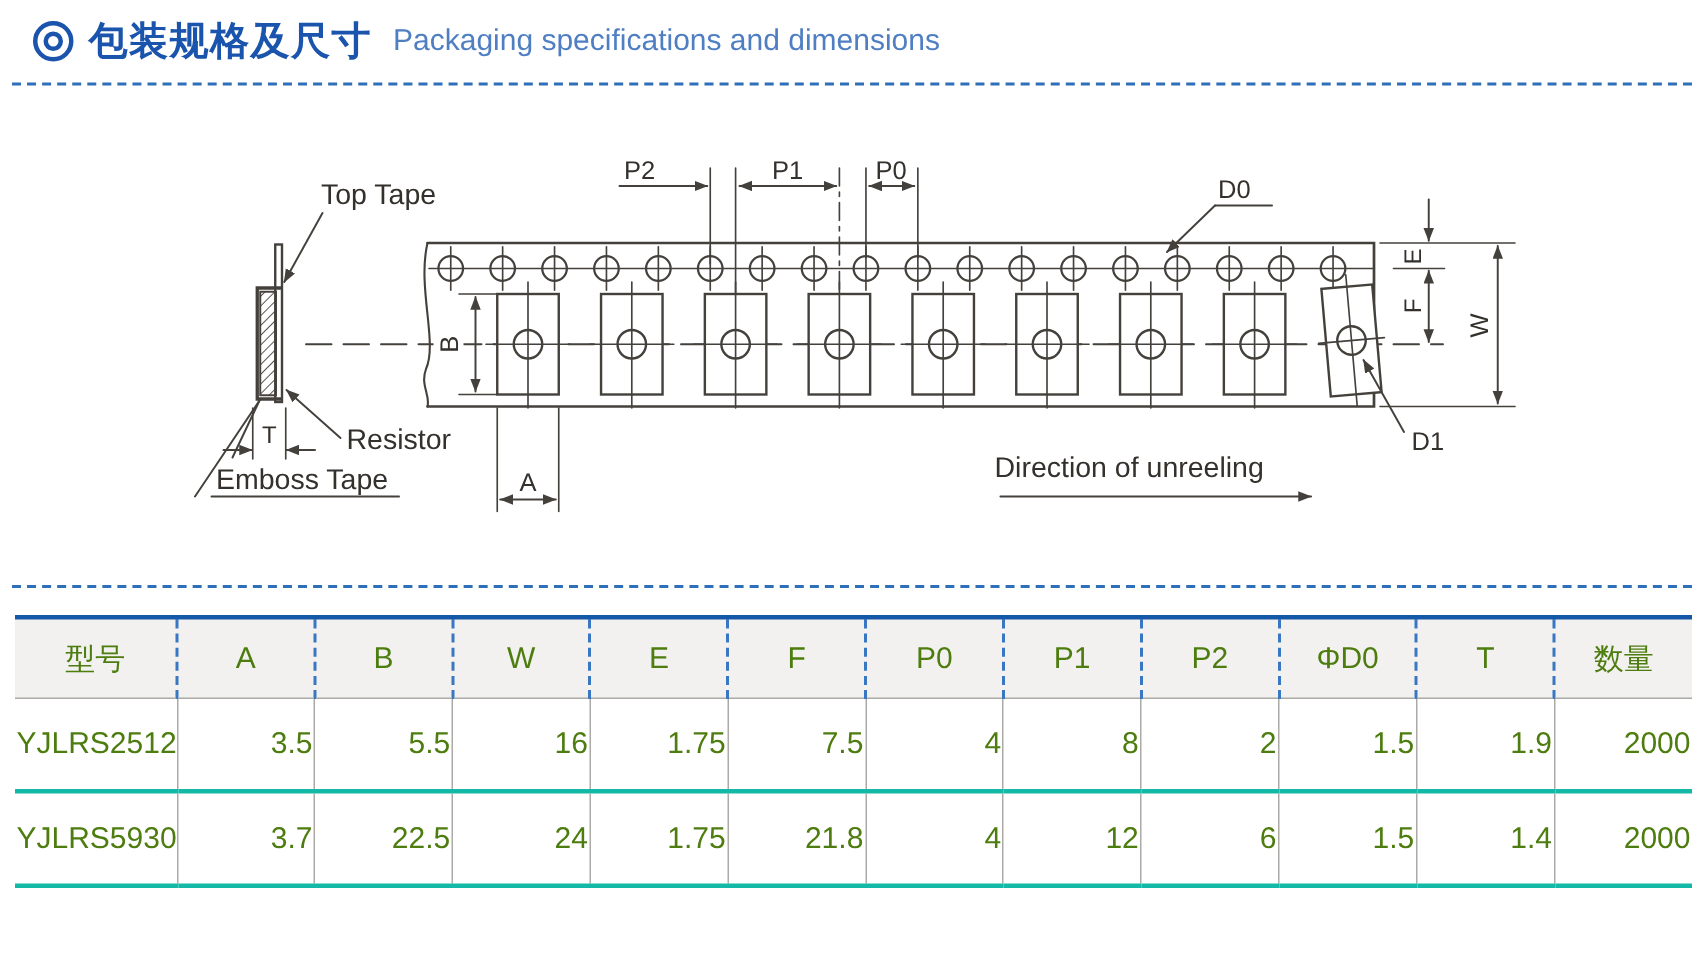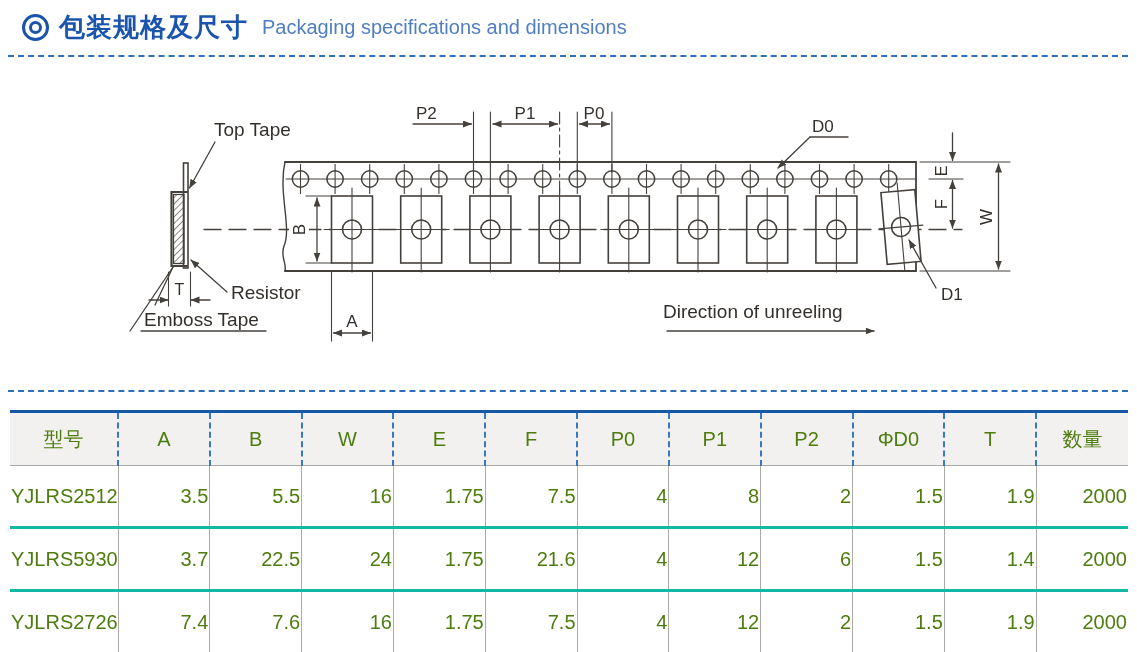--- a/index.html
+++ b/index.html
@@ -278,36 +278,22 @@
       <td>1.5</td>
       <td>1.9</td>
       <td>2000</td>
     </tr>
     <tr>
       <td>YJLRS5930</td>
       <td>3.7</td>
       <td>22.5</td>
       <td>24</td>
       <td>1.75</td>
-      <td>21.6</td>
+      <td>21.8</td>
       <td>4</td>
       <td>12</td>
       <td>6</td>
       <td>1.5</td>
       <td>1.4</td>
       <td>2000</td>
     </tr>
-    <tr>
-      <td>YJLRS2726</td>
-      <td>7.4</td>
-      <td>7.6</td>
-      <td>16</td>
-      <td>1.75</td>
-      <td>7.5</td>
-      <td>4</td>
-      <td>12</td>
-      <td>2</td>
-      <td>1.5</td>
-      <td>1.9</td>
-      <td>2000</td>
-    </tr>
   </tbody>
 </table>
 
 </body></html>

